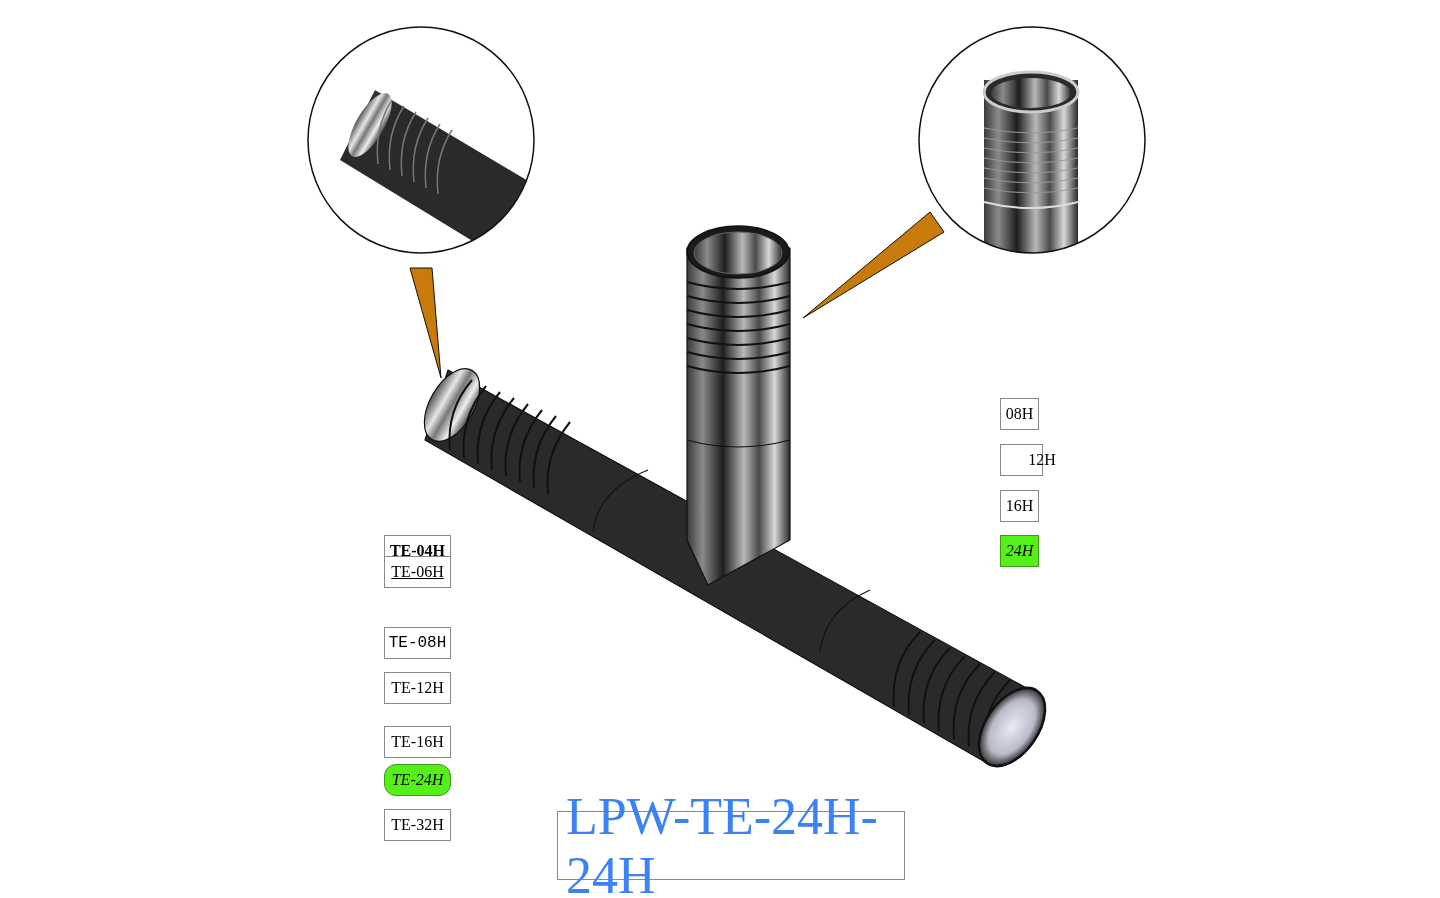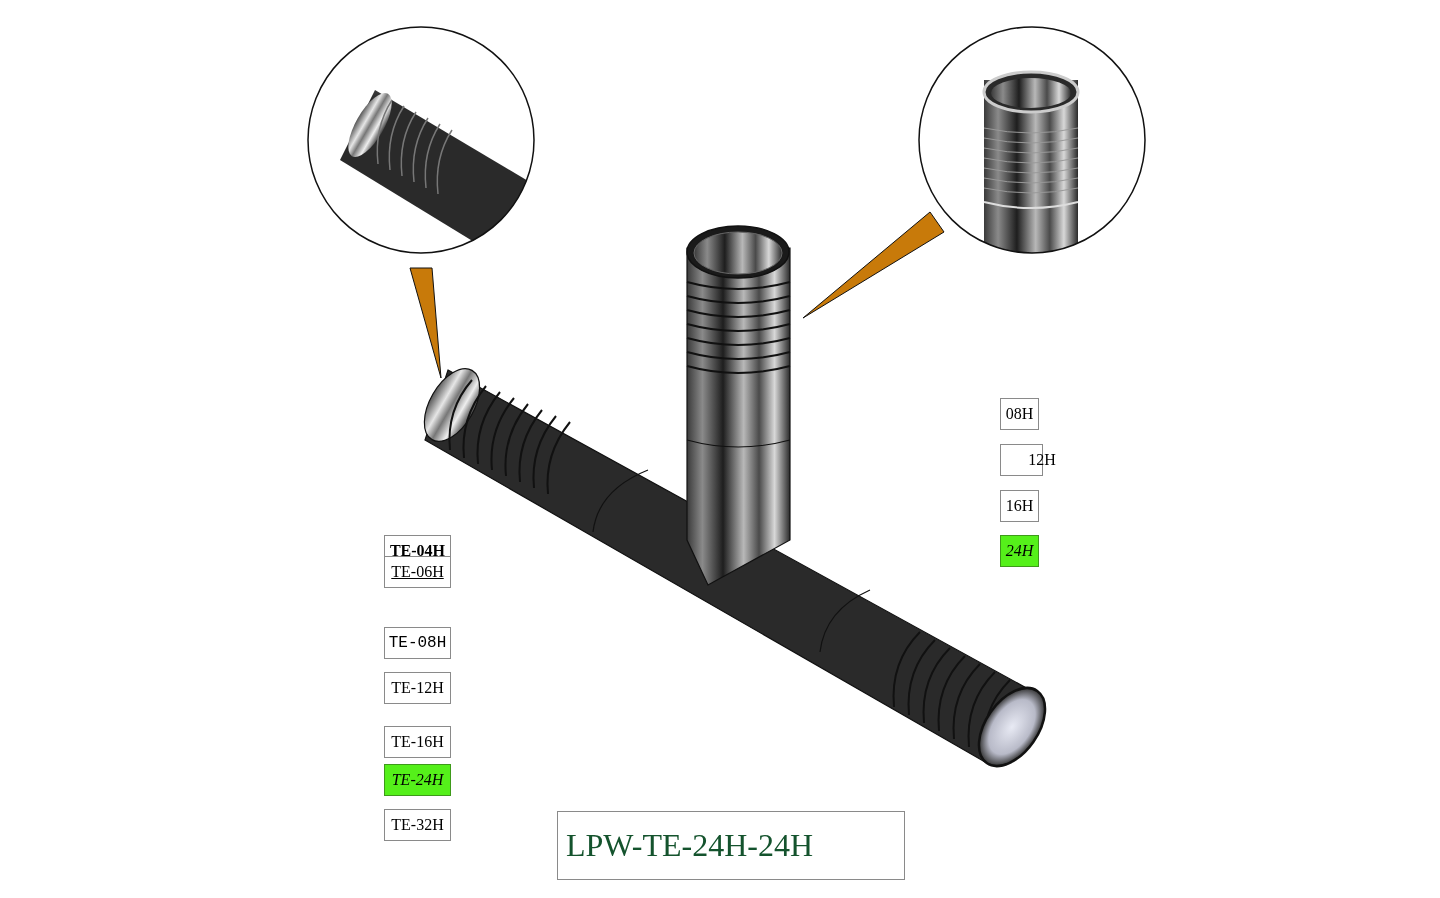--- a/index.html
+++ b/index.html
@@ -9,21 +9,21 @@
     border:1px solid #8a8a8a; background:#ffffff; color:#000;
     font-family:"Liberation Serif","DejaVu Serif",serif; font-size:16px;
     display:flex; align-items:center; justify-content:center; cursor:pointer; padding:0;
   }
   .opt-btn.selected { background:#55f01a; border-color:#3e9a1a;font-style:italic; }
   .left-btn { left:384px; width:67px; }
   .right-btn { left:1000px; width:39px;text-align:center; }
   #product-title {
     position:absolute; left:557px; top:811px; width:348px; height:69px; box-sizing:border-box;
     border:1px solid #8a8a8a; background:#fff;
-    font-family:"Liberation Serif","DejaVu Serif",serif; font-size:32px; color:#14532d;
+    font-family:"Liberation Serif","DejaVu Serif",serif; font-size:52px; color:#3b82f6;
     display:flex; align-items:center; padding-left:8px;
   }
   svg.render { position:absolute; left:0; top:0; }
 </style>
 </head>
 <body>
 
 <svg class="render" width="1440" height="898" viewBox="0 0 1440 898">
   <defs>
     <linearGradient id="chromeRun" x1="0" y1="0" x2="0.35" y2="-1" gradientUnits="objectBoundingBox">
@@ -150,21 +150,21 @@
     <polygon points="930,212 944,232 803,318" fill="#c87a0a" stroke="#111" stroke-width="1"></polygon>
   </g>
 </svg>
 
 <div>
   <button class="opt-btn left-btn" style="top:535px;font-weight:bold;">TE-04H</button>
   <button class="opt-btn left-btn" style="top:556px;text-decoration:underline;">TE-06H</button>
   <button class="opt-btn left-btn" style="top:627px;font-family:Liberation Mono, monospace;">TE-08H</button>
   <button class="opt-btn left-btn" style="top:672px;">TE-12H</button>
   <button class="opt-btn left-btn" style="top:718px;margin-top:8px;">TE-16H</button>
-  <button class="opt-btn left-btn selected" style="top:764px;">TE-24H</button>
+  <button class="opt-btn left-btn selected" style="top:764px;border-radius:12px;">TE-24H</button>
   <button class="opt-btn left-btn" style="top:809px;text-align:right;">TE-32H</button>
 </div>
 
 <div>
   <button class="opt-btn right-btn" style="top:398px;">08H</button>
   <button class="opt-btn right-btn" style="top:444px;padding-left:41px;">12H</button>
   <button class="opt-btn right-btn" style="top:490px;">16H</button>
   <button class="opt-btn right-btn selected" style="top:535px;">24H</button>
 </div>
 

